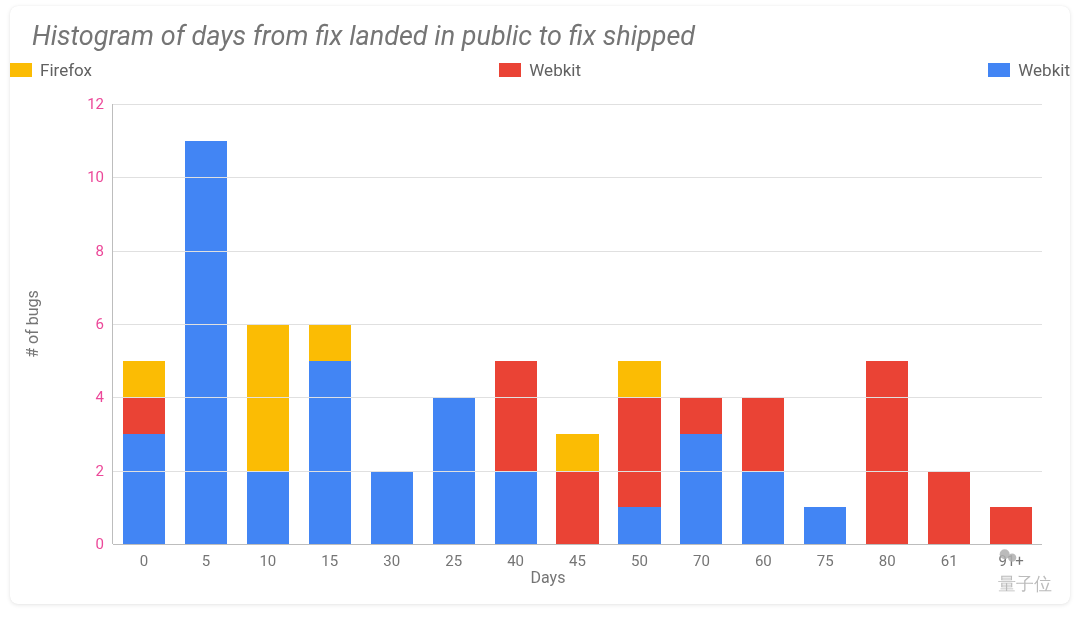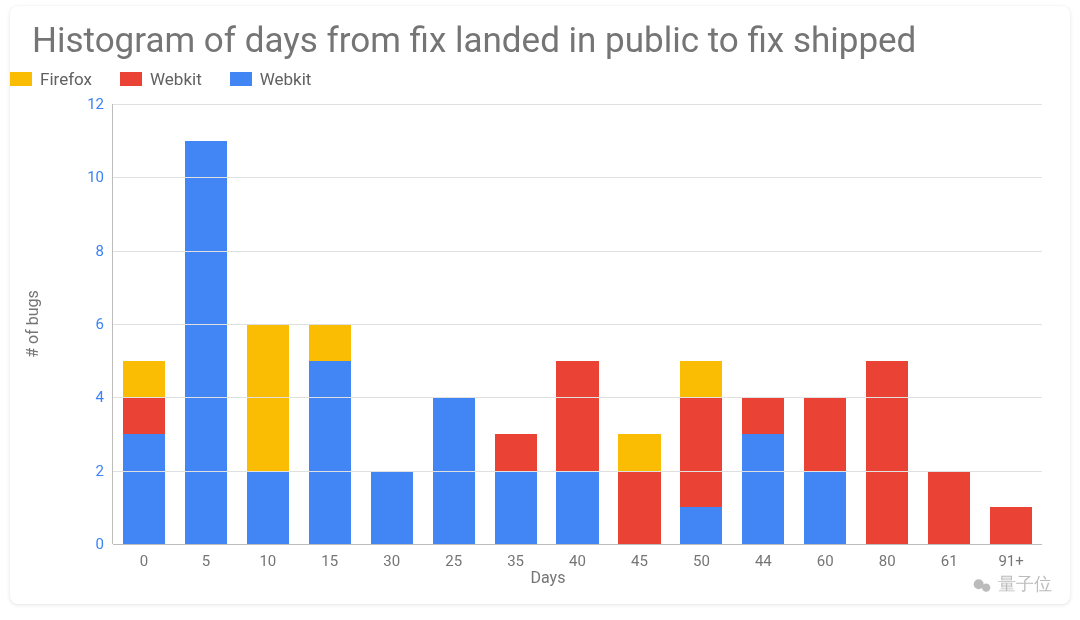--- a/index.html
+++ b/index.html
@@ -16,28 +16,29 @@
     position: absolute;
     left: 10px;
     top: 6px;
     width: 1060px;
     height: 598px;
     background: #fff;
     border-radius: 8px;
     box-shadow: 0 1px 4px rgba(0,0,0,0.10), 0 0 1px rgba(0,0,0,0.08);
   }
   .title {
-    font-size: 35px;
+    font-size: 27px;
     font-weight: 400;
     color: #757575;
     padding: 14px 22px 4px 22px;
+    font-style: italic;
   }
   .legend {
     display: flex;
-    justify-content: flex-start;
+    justify-content: space-between;
     gap: 28px;
     font-size: 17px;
     color: #616161;
     padding: 4px 0 2px 0;
   }
   .legend-item { display: flex; align-items: center; gap: 8px; }
   .swatch { width: 22px; height: 14px; flex: 0 0 auto; }
 
   .plot-wrap {
     position: absolute;
@@ -60,21 +61,21 @@
     left: 18px;
     top: 0;
     width: 40px;
     height: 100%;
   }
   .ytick {
     position: absolute;
     right: 0;
     transform: translateY(-50%);
     font-size: 15px;
-    color: #3b82f6;
+    color: #ec4899;
     text-align: right;
     width: 40px;
   }
   .plot {
     position: absolute;
     left: 66px;
     top: 0;
     right: 4px;
     height: 100%;
     border-left: 1px solid #bdbdbd;
@@ -122,25 +123,26 @@
     top: 562px;
     text-align: center;
     font-size: 16px;
     color: #757575;
   }
   .watermark {
     position: absolute;
     right: 18px;
     bottom: 8px;
     display: flex;
-    align-items: flex-end;
+    align-items: flex-start;
     gap: 6px;
     font-size: 18px;
     color: #b0b0b0;
     opacity: 0.85;
+    flex-direction: column;
   }
   .wm-ico {
     display: inline-flex;
     align-items: center;
     justify-content: center;
     width: 20px; height: 20px;
     color: #b0b0b0;
   }
 </style>
 </head>
@@ -213,27 +215,20 @@
           </div>
           <div class="bar-slot">
             <div class="bar-stack">
               <div class="seg" style="background: rgb(66, 133, 244); height: 146.667px;"></div>
             </div>
             <div class="xtick">25</div>
           </div>
           <div class="bar-slot">
             <div class="bar-stack">
               <div class="seg" style="background: rgb(66, 133, 244); height: 73.3333px;"></div>
-              <div class="seg" style="background: rgb(234, 67, 53); height: 36.6667px;"></div>
-            </div>
-            <div class="xtick">35</div>
-          </div>
-          <div class="bar-slot">
-            <div class="bar-stack">
-              <div class="seg" style="background: rgb(66, 133, 244); height: 73.3333px;"></div>
               <div class="seg" style="background: rgb(234, 67, 53); height: 110px;"></div>
             </div>
             <div class="xtick">40</div>
           </div>
           <div class="bar-slot">
             <div class="bar-stack">
               <div class="seg" style="background: rgb(234, 67, 53); height: 73.3333px;"></div>
               <div class="seg" style="background: rgb(251, 188, 4); height: 36.6667px;"></div>
             </div>
             <div class="xtick">45</div>
@@ -244,28 +239,34 @@
               <div class="seg" style="background: rgb(234, 67, 53); height: 110px;"></div>
               <div class="seg" style="background: rgb(251, 188, 4); height: 36.6667px;"></div>
             </div>
             <div class="xtick">50</div>
           </div>
           <div class="bar-slot">
             <div class="bar-stack">
               <div class="seg" style="background: rgb(66, 133, 244); height: 110px;"></div>
               <div class="seg" style="background: rgb(234, 67, 53); height: 36.6667px;"></div>
             </div>
-            <div class="xtick">44</div>
+            <div class="xtick">70</div>
           </div>
           <div class="bar-slot">
             <div class="bar-stack">
               <div class="seg" style="background: rgb(66, 133, 244); height: 73.3333px;"></div>
               <div class="seg" style="background: rgb(234, 67, 53); height: 73.3333px;"></div>
             </div>
             <div class="xtick">60</div>
+          </div>
+          <div class="bar-slot">
+            <div class="bar-stack">
+              <div class="seg" style="background: rgb(66, 133, 244); height: 36.6667px;"></div>
+            </div>
+            <div class="xtick">75</div>
           </div>
           <div class="bar-slot">
             <div class="bar-stack">
               <div class="seg" style="background: rgb(234, 67, 53); height: 183.333px;"></div>
             </div>
             <div class="xtick">80</div>
           </div>
           <div class="bar-slot">
             <div class="bar-stack">
               <div class="seg" style="background: rgb(234, 67, 53); height: 73.3333px;"></div>

